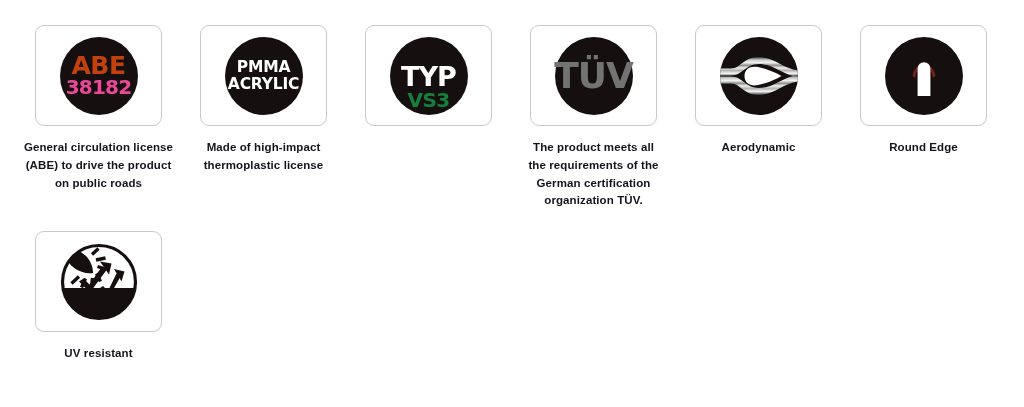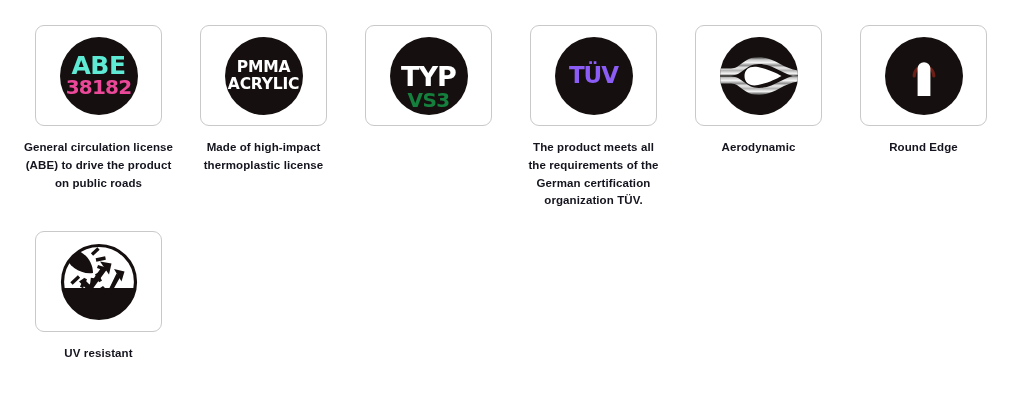--- a/index.html
+++ b/index.html
@@ -67,21 +67,21 @@
     background: #15100f;
     display: flex;
     flex-direction: column;
     align-items: center;
     justify-content: center;
     position: relative;
   }
 
   
   .abe-top {
-    color: #5eead4;
+    color: #c2410c;
     font-weight: bold;
     font-size: 25px;
     line-height: 0.92;
     letter-spacing: -0.5px;
     font-family: "DejaVu Sans", sans-serif;
   }
   .abe-bot {
     color: #ec4899;
     font-weight: bold;
     font-size: 20px;
@@ -123,23 +123,23 @@
     color: #15803d;
     font-weight: bold;
     font-size: 20px;
     line-height: 1.05;
     letter-spacing: -0.6px;
     font-family: "DejaVu Sans", sans-serif;
   }
 
   
   .tuv-text {
-    color: #8b5cf6;
-    font-weight: bold;
-    font-size: 23px;
+    color: #737373;
+    font-weight: bold;
+    font-size: 36px;
     line-height: 1;
     letter-spacing: -1px;
     font-family: "DejaVu Sans", sans-serif;
   }
 
   
   .disc-svg { display: block; }
 </style>
 </head>
 <body>

